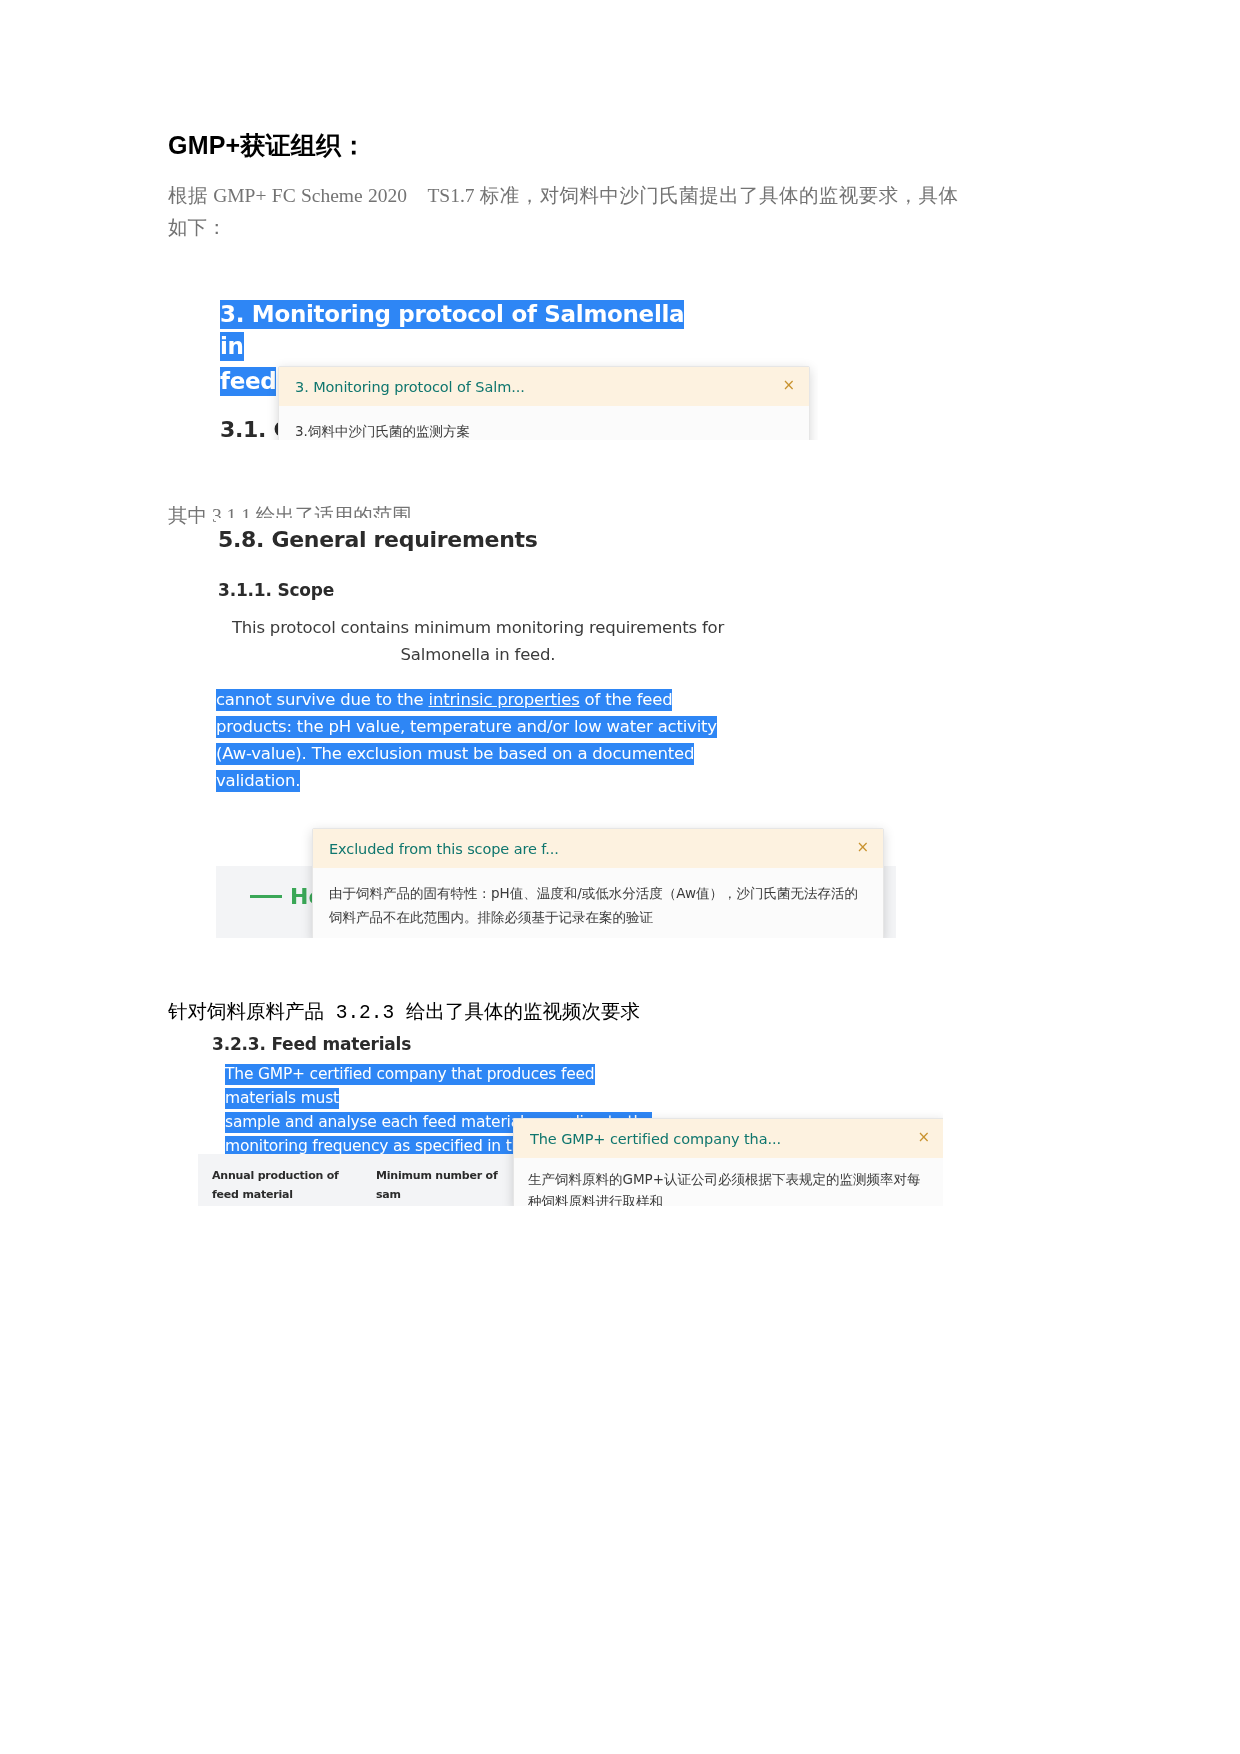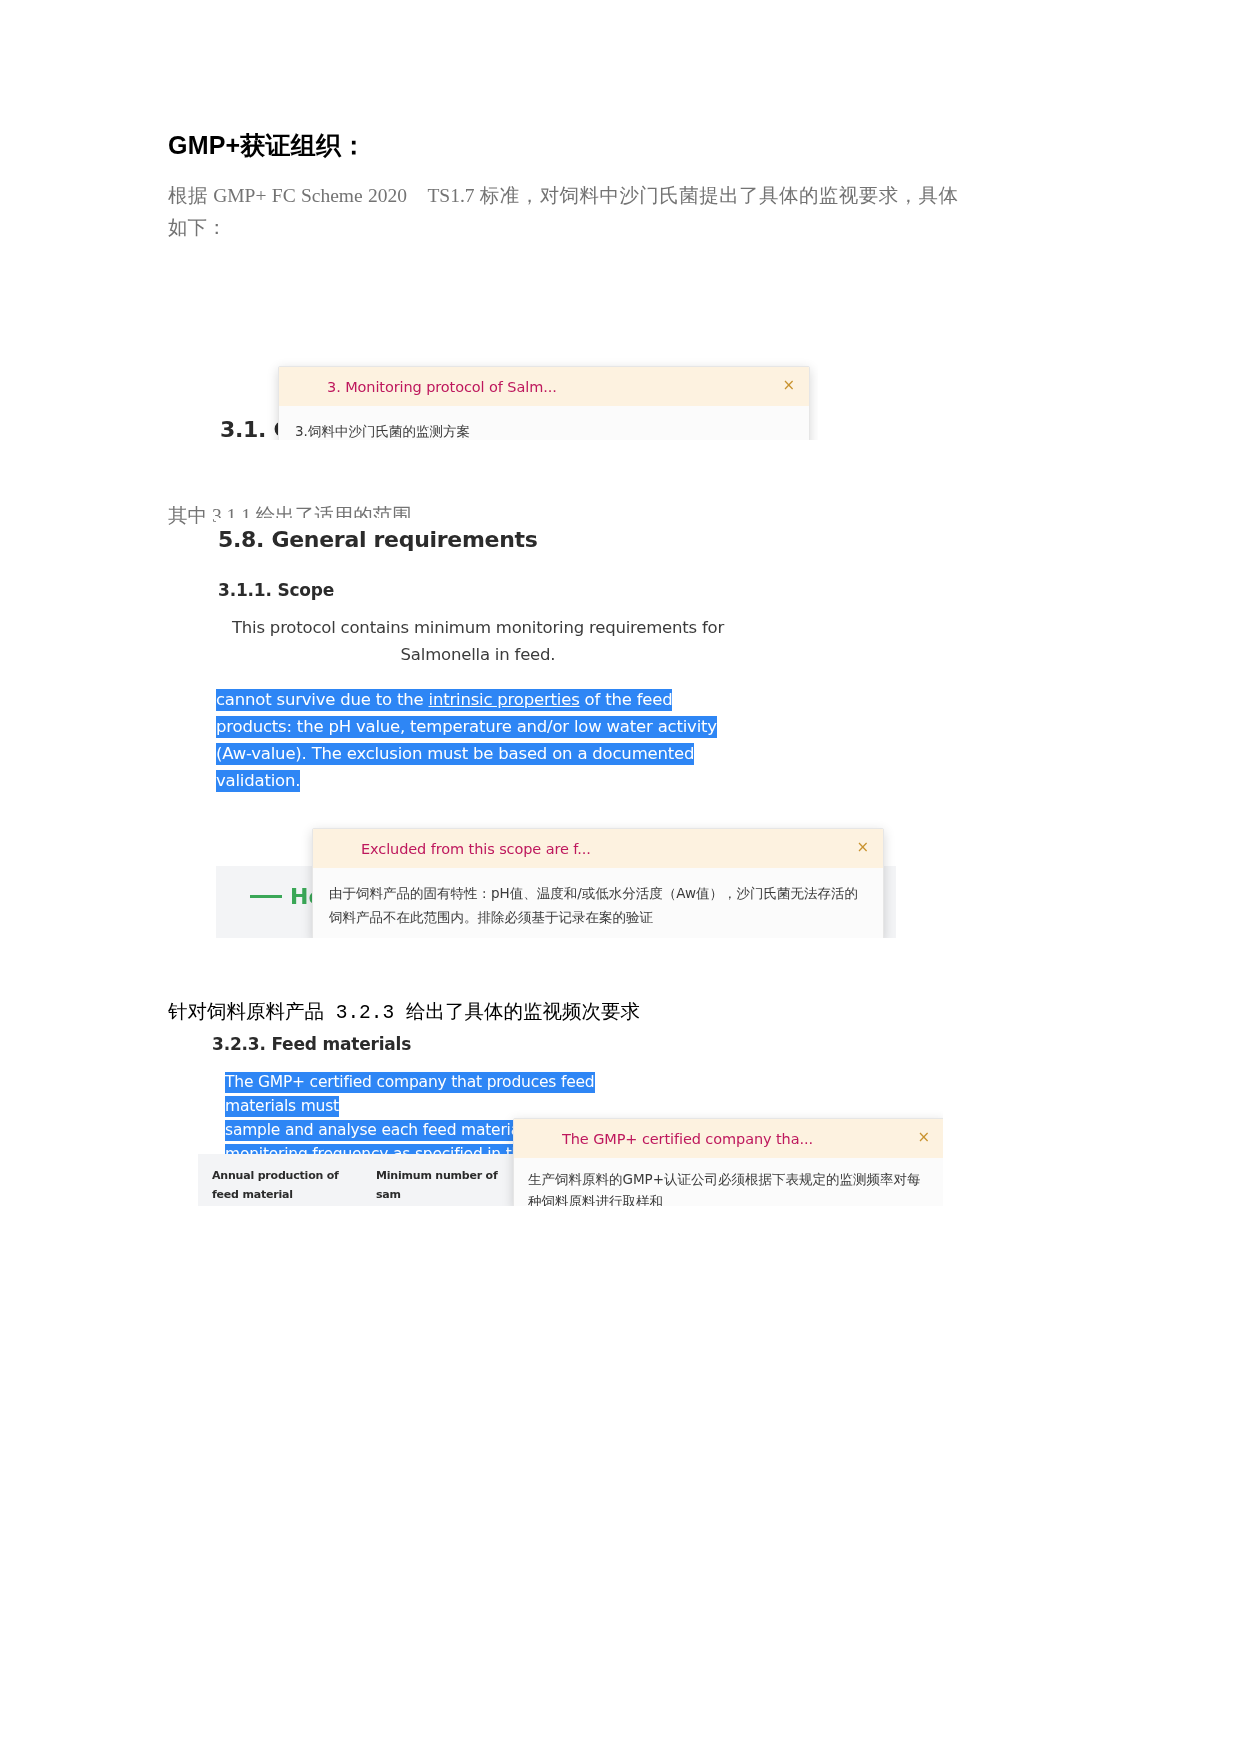--- a/index.html
+++ b/index.html
@@ -149,25 +149,24 @@
     background: #fdf2e0;
     padding: 11px 14px 10px 16px;
     display: flex;
     align-items: flex-start;
     justify-content: space-between;
   }
   .tcard-title {
     font-family: "DejaVu Sans", "Liberation Sans", sans-serif;
     font-size: 14.5px;
     line-height: 18px;
-    color: #be185d;
+    color: #0f766e;
     letter-spacing: -0.1px;
     white-space: nowrap;
     overflow: hidden;
-    margin-left: 32px;
   }
   .tcard-close {
     font-family: "DejaVu Sans", "Liberation Sans", sans-serif;
     font-size: 15px;
     line-height: 15px;
     color: #c9932f;
     cursor: pointer;
     padding-left: 10px;
   }
   .tcard-body {
@@ -234,20 +233,24 @@
 
 <div class="page">
 
   <div class="doc-body">
     <h1 class="doc-title">GMP+获证组织：</h1>
     <p class="doc-para">根据 GMP+ FC Scheme 2020　TS1.7 标准，对饲料中沙门氏菌提出了具体的监视要求，具体如下：</p>
   </div>
 
   <div class="shot" id="shot1">
 
+    <div style="position:absolute; left:2px; top:10px; width:470px;">
+      <div class="pdf-h1"><span class="hl">3. Monitoring protocol of Salmonella in</span></div>
+      <div class="pdf-h1" style="margin-top:3px;"><span class="hl">feed</span></div>
+    </div>
 
     <div class="pdf-h2" style="position:absolute; left:2px; top:128px;">3.1. G</div>
 
     <div class="tcard" style="left:60px; top:78px; width:530px; height:80px;">
       <div class="tcard-head">
         <span class="tcard-title">3. Monitoring protocol of Salm...</span>
         <span class="tcard-close">×</span>
       </div>
       <div class="tcard-body">3.饲料中沙门氏菌的监测方案</div>
     </div>
@@ -294,21 +297,21 @@
       </div>
     </div>
   </div>
 
   <p class="doc-para-3">针对饲料原料产品 3.2.3 给出了具体的监视频次要求</p>
 
   <div class="shot" id="shot3">
 
     <div class="pdf-h3" style="position:absolute; left:14px; top:6px;">3.2.3. Feed materials</div>
 
-    <div style="position:absolute; left:2px; top:44px; width:440px;padding-left:25px;">
+    <div style="position:absolute; left:2px; top:36px; width:440px;padding-left:25px;">
       <div class="pdf-p-hl" style="font-size:15.5px; line-height:24px;"><span class="hl">The GMP+ certified company that produces feed materials must</span></div>
       <div class="pdf-p-hl" style="font-size:15.5px; line-height:24px;"><span class="hl">sample and analyse each feed material according to the</span></div>
       <div class="pdf-p-hl" style="font-size:15.5px; line-height:24px;"><span class="hl">monitoring frequency as specified in the following table:</span></div>
     </div>
 
     <div class="shot3-table"></div>
     <div class="th-cell" style="left:14px; top:140px; width:170px;">
       <div>Annual production of</div>
       <div>feed material</div>
     </div>

